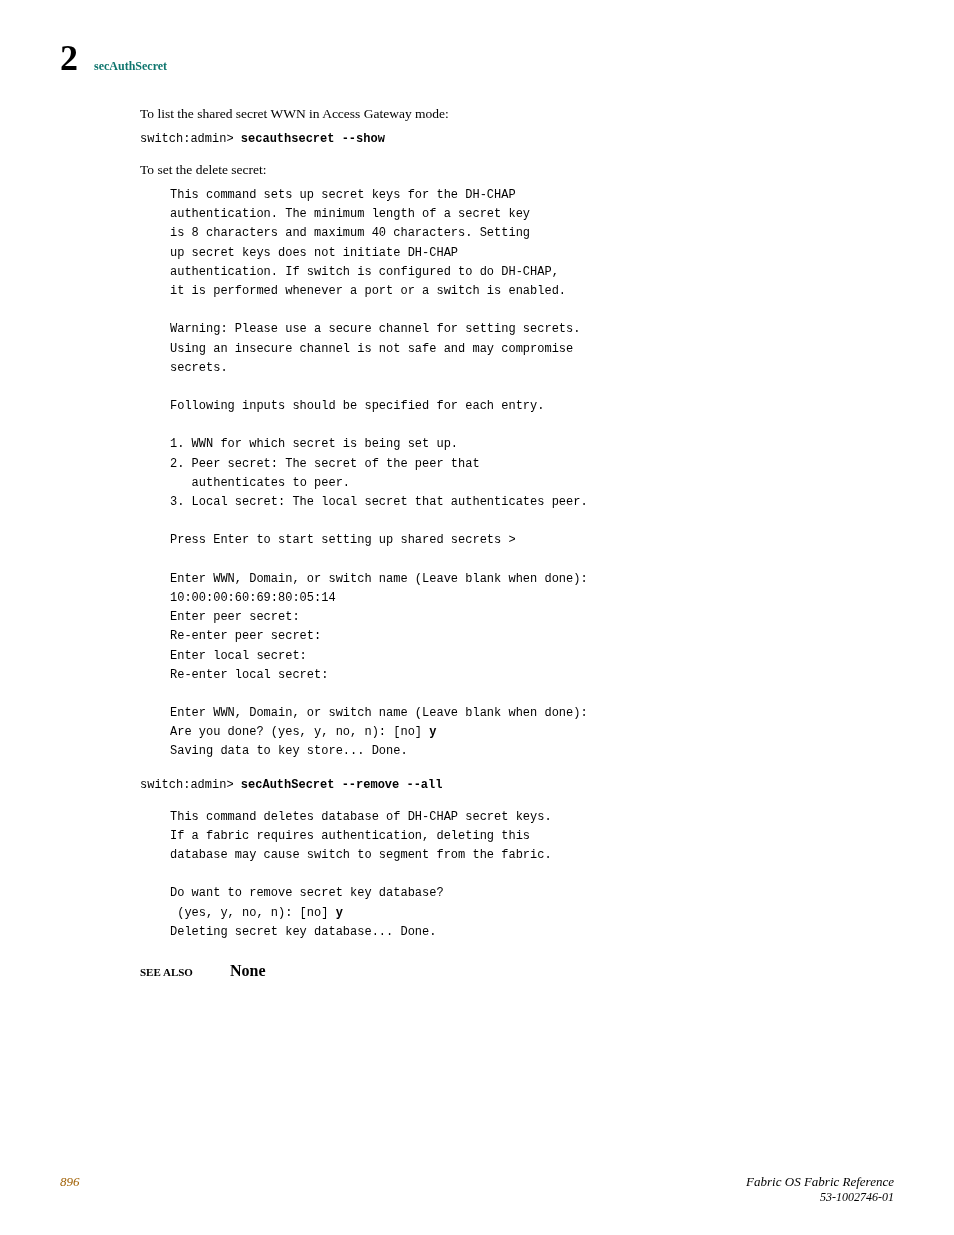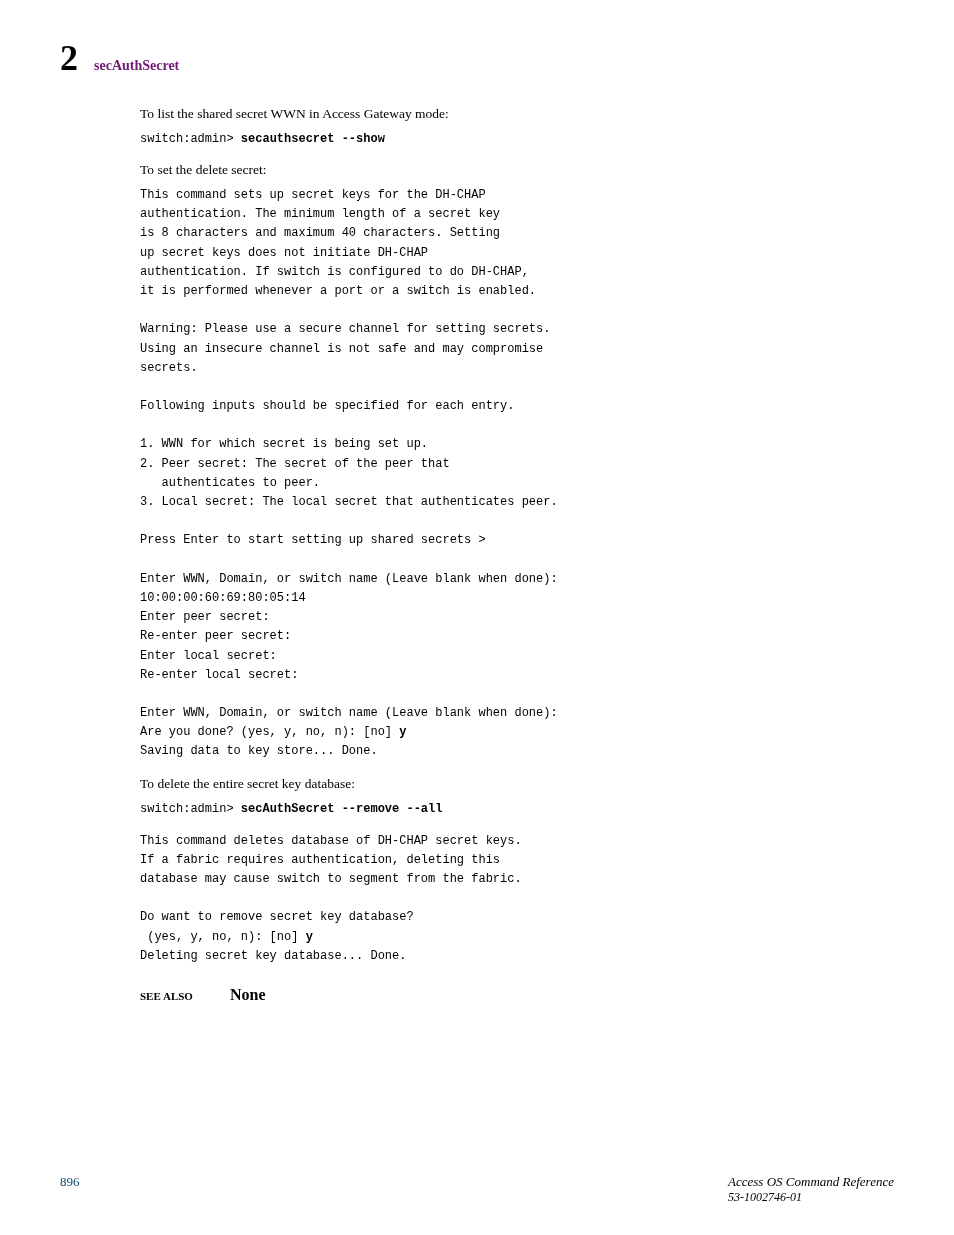--- a/index.html
+++ b/index.html
@@ -24,23 +24,23 @@
       margin-bottom: 30px;
     }
     .chapter-num {
       font-size: 36px;
       font-weight: bold;
       color: #000;
       margin-right: 16px;
       line-height: 1;
     }
     .chapter-title {
-      font-size: 14px;
+      font-size: 12px;
       font-weight: bold;
-      color: #701a75;
+      color: #0f766e;
     }
     .content {
       margin-left: 80px;
     }
     .section-label {
       font-size: 13.5px;
       color: #000;
       margin-bottom: 8px;
     }
     .code-block {
@@ -51,20 +51,21 @@
       line-height: 1.5;
       white-space: pre;
     }
     .code-bold {
       font-weight: bold;
     }
     .prose {
       font-family: 'Courier New', Courier, monospace;
       font-size: 12px;
       color: #000;
+      margin-left: 30px;
       margin-bottom: 14px;
       line-height: 1.6;
       white-space: pre-wrap;
     }
     .see-also-section {
       display: flex;
       align-items: baseline;
       margin-top: 20px;
     }
     .see-also-label {
@@ -81,35 +82,36 @@
     .footer {
       position: absolute;
       bottom: 30px;
       left: 60px;
       right: 60px;
       display: flex;
       justify-content: space-between;
       align-items: baseline;
     }
     .footer-page {
+      font-style: italic;
       font-size: 13px;
-      color: #0c4a6e;
+      color: #a16207;
       text-align: right;
     }
     .footer-title {
       font-style: italic;
       font-size: 13px;
       color: #000;
       text-align: right;
     }
     .footer-subtitle {
       font-style: italic;
       font-size: 12px;
       color: #000;
-      text-align: left;
+      text-align: right;
     }
   </style>
 </head>
 <body>
 
 <div class="page">
 
   <div class="header">
     <span class="chapter-num">2</span>
     <span class="chapter-title">secAuthSecret</span>
@@ -150,39 +152,38 @@
 Re-enter peer secret:
 Enter local secret:
 Re-enter local secret:
 
 Enter WWN, Domain, or switch name (Leave blank when done):
 Are you done? (yes, y, no, n): [no] <span class="code-bold">y</span>
 Saving data to key store... Done.</div>
     </div>
 
     <div style="margin-top: 10px;">
-      <div class="section-label">To delete the entire secret key database:</div>
       <div class="code-block"><span>switch:admin&gt; </span><span class="code-bold">secAuthSecret --remove --all</span></div>
       <div class="prose">This command deletes database of DH-CHAP secret keys.
 If a fabric requires authentication, deleting this
 database may cause switch to segment from the fabric.
 
 Do want to remove secret key database?
  (yes, y, no, n): [no] <span class="code-bold">y</span>
 Deleting secret key database... Done.</div>
     </div>
 
     <div class="see-also-section" style="margin-top: 20px;">
       <span class="see-also-label">SEE ALSO</span>
       <span class="see-also-value">None</span>
     </div>
 
   </div>
 
   <div class="footer">
     <div class="footer-page">896</div>
     <div>
-      <div class="footer-title">Access OS Command Reference</div>
+      <div class="footer-title">Fabric OS Fabric Reference</div>
       <div class="footer-subtitle">53-1002746-01</div>
     </div>
   </div>
 
 </div>
 
 </body></html>

